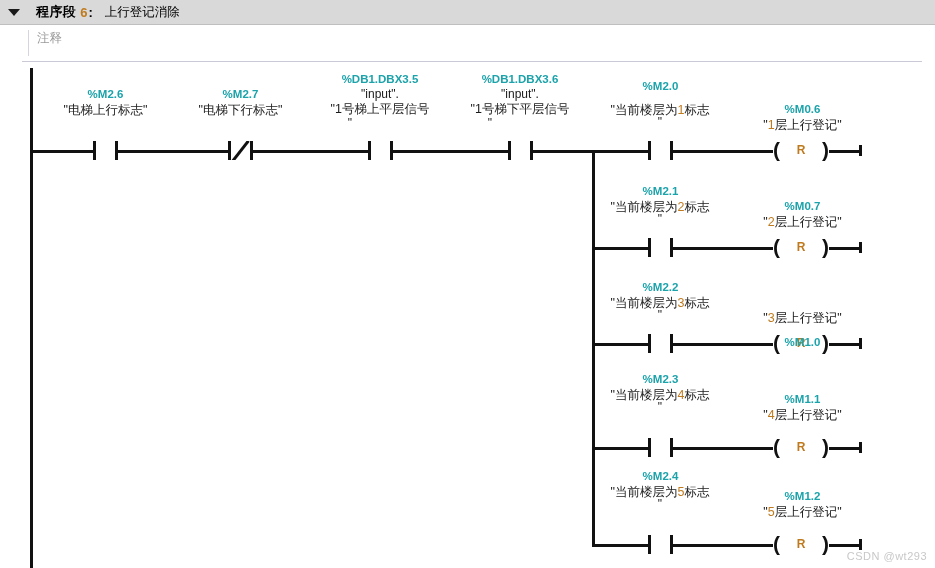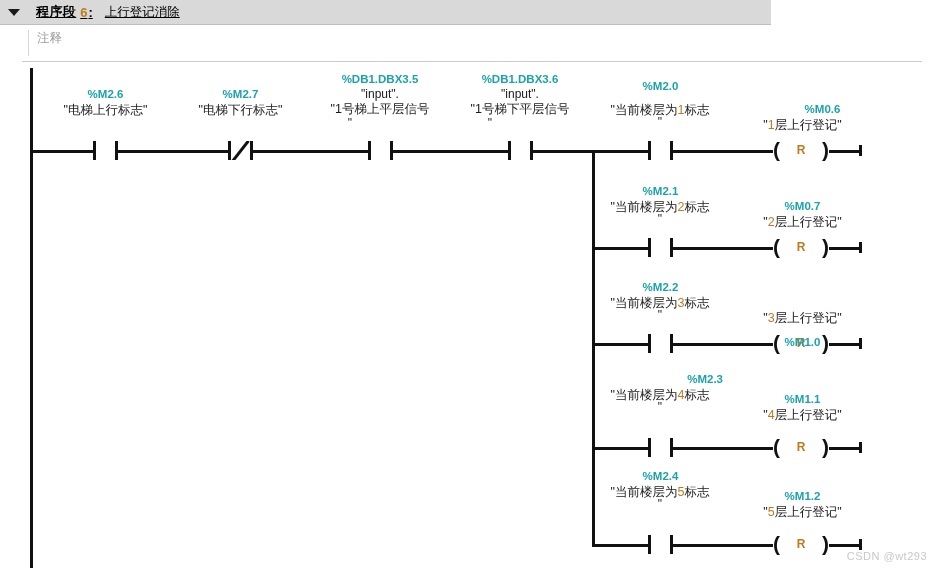--- a/index.html
+++ b/index.html
@@ -6,24 +6,24 @@
   body{
     width:935px;height:568px;
     background:#ffffff;
     font-family:"Liberation Sans","DejaVu Sans",sans-serif;
     overflow:hidden;
     position:relative;
   }
 
   
   .net-header{
-    position:absolute;left:0;top:0;width:771px;height:24px;
+    position:absolute;left:0;top:0;width:935px;height:24px;
     background:#d9d9d9;
     border-bottom:1px solid #bfbfbf;
-    display:flex;align-items:center;text-decoration:underline;
+    display:flex;align-items:center;
   }
   .collapse-arrow{
     width:28px;height:24px;display:flex;align-items:center;justify-content:center;
     cursor:pointer;
   }
   .collapse-arrow .tri{
     width:0;height:0;
     border-left:6px solid transparent;
     border-right:6px solid transparent;
     border-top:7px solid #1a1a1a;
@@ -191,21 +191,21 @@
   <div class="coil" style="left:773px; top:78px;">
     <span class="paren pl">(</span>
     <span class="letter">R</span>
     <span class="paren pr">)</span>
   </div>
   <div class="wire h" style="left:829px; top:88px; width:33px;"></div>
   <div class="endtick" style="left:859px; top:83px;"></div>
   <div class="lbl addr" style="left:598px; top:18px; width:125px;">%M2.0</div>
   <div class="lbl sym" style="left:585px; top:41px; width:150px;"><span>"当前楼层为</span><span class="hl">1</span><span>标志</span></div>
   <div class="lbl sym sym-small" style="left:640px; top:54px; width:40px;">"</div>
-  <div class="lbl addr" style="left:760px; top:41px; width:125px;text-align:center;">%M0.6</div>
+  <div class="lbl addr" style="left:740px; top:41px; width:125px;text-align:center;">%M0.6</div>
   <div class="lbl sym" style="left:730px; top:56px; width:145px;"><span>"</span><span class="hl">1</span><span>层上行登记"</span></div>
 
   <div class="wire h" style="left:592px; top:185px; width:58px;"></div>
   <div class="contact" style="left:648px; top:176px; width:25px; height:19px;">
     <span class="bar l"></span>
     <span class="bar r"></span>
   </div>
   <div class="wire h" style="left:673px; top:185px; width:100px;"></div>
   <div class="coil" style="left:773px; top:175px;">
     <span class="paren pl">(</span>
@@ -245,21 +245,21 @@
     <span class="bar r"></span>
   </div>
   <div class="wire h" style="left:673px; top:385px; width:100px;"></div>
   <div class="coil" style="left:773px; top:375px;">
     <span class="paren pl">(</span>
     <span class="letter">R</span>
     <span class="paren pr">)</span>
   </div>
   <div class="wire h" style="left:829px; top:385px; width:33px;"></div>
   <div class="endtick" style="left:859px; top:380px;"></div>
-  <div class="lbl addr" style="left:598px; top:311px; width:125px;text-align:right;">%M2.3</div>
+  <div class="lbl addr" style="left:598px; top:311px; width:125px;">%M2.3</div>
   <div class="lbl sym" style="left:585px; top:326px; width:150px;"><span>"当前楼层为</span><span class="hl">4</span><span>标志</span></div>
   <div class="lbl sym sym-small" style="left:640px; top:339px; width:40px;">"</div>
   <div class="lbl addr" style="left:740px; top:331px; width:125px;">%M1.1</div>
   <div class="lbl sym" style="left:730px; top:346px; width:145px;"><span>"</span><span class="hl">4</span><span>层上行登记"</span></div>
 
   <div class="wire h" style="left:592px; top:482px; width:58px;"></div>
   <div class="contact" style="left:648px; top:473px; width:25px; height:19px;">
     <span class="bar l"></span>
     <span class="bar r"></span>
   </div>

